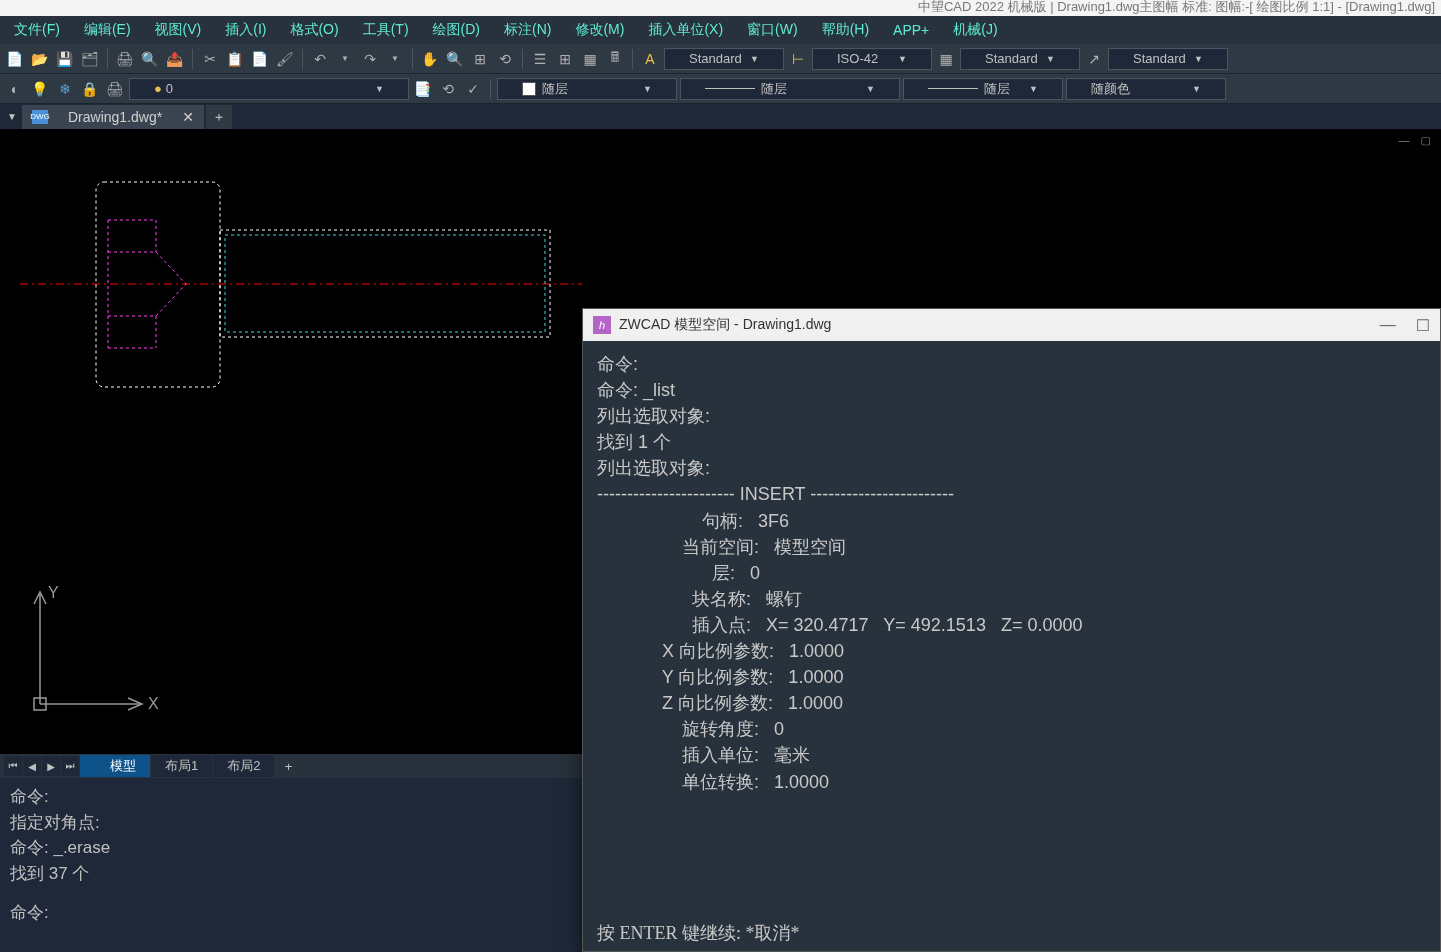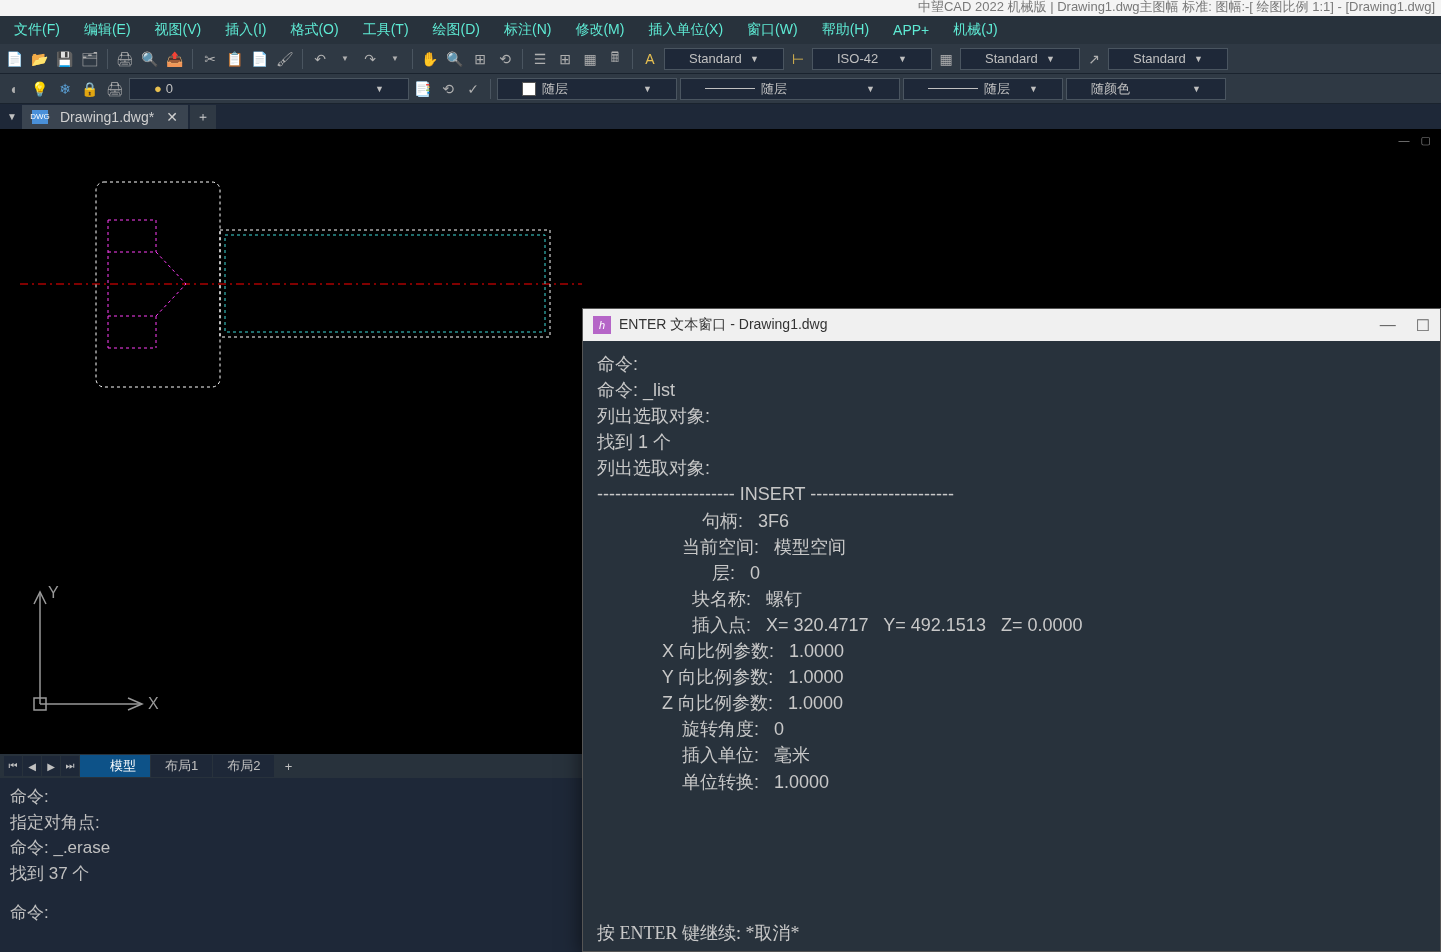--- a/index.html
+++ b/index.html
@@ -18,21 +18,21 @@
 .tool-sep { width: 1px; height: 20px; background: #4a5560; margin: 0 3px; }
 .tool-dropdown { background: #1e2838; border: 1px solid #4a5560; height: 22px; display: flex; align-items: center; padding: 0 24px; color: #c0c0c0; font-size: 13px; min-width: 120px; position: relative; cursor: pointer; }
 .tool-dropdown .dd-arrow { margin-left: auto; font-size: 9px; }
 .tool-dropdown.wide { min-width: 180px; }
 .tool-dropdown.layer { min-width: 280px; }
 .color-swatch { width: 14px; height: 14px; border: 1px solid #555; margin-right: 6px; }
 
 
 .filetabs { background: #1e2838; height: 26px; display: flex; align-items: center; padding: 0 4px; gap: 2px; border-bottom: 1px solid #000; }
 .filetabs .ft-arrow { width: 16px; height: 20px; display: flex; align-items: center; justify-content: center; cursor: pointer; font-size: 10px; }
-.file-tab { background: #3a4450; height: 24px; display: flex; align-items: center; padding: 0 10px; gap: 12px; font-family: monospace; font-size: 14px; color: #d0d0d0; }
+.file-tab { background: #3a4450; height: 24px; display: flex; align-items: center; padding: 0 10px; gap: 20px; font-family: monospace; font-size: 14px; color: #d0d0d0; }
 .file-tab .dwg-icon { width: 16px; height: 14px; background: #4a90d9; font-size: 8px; color: #fff; display: flex; align-items: center; justify-content: center; }
 .file-tab .close-x { cursor: pointer; font-size: 14px; }
 .add-tab { width: 26px; height: 24px; background: #2f3944; display: flex; align-items: center; justify-content: center; cursor: pointer; color: #d0d0d0; }
 
 
 .drawing-area { background: #000; position: relative; width: 582px; height: 624px; }
 .da-container { display: flex; }
 .da-right { flex: 1; background: #000; height: 624px; position: relative; }
 .win-controls { position: absolute; top: 4px; right: 6px; color: #888; font-size: 11px; letter-spacing: 4px; }
 
@@ -239,21 +239,21 @@
   <div>指定对角点:</div>
   <div>命令: _.erase</div>
   <div>找到 37 个</div>
   <div style="height:14px;"></div>
   <div>命令:</div>
 </div>
 
 <div class="text-window">
   <div class="tw-titlebar">
     <span class="tw-icon">h</span>
-    <span>ENTER 文本窗口 - Drawing1.dwg</span>
+    <span>ZWCAD 模型空间 - Drawing1.dwg</span>
     <div class="tw-controls">
       <span>—</span>
       <span>☐</span>
     </div>
   </div>
   <div class="tw-body"><div>命令:</div><div>命令: _list</div><div></div><div>列出选取对象:</div><div>找到 1 个</div><div></div><div>列出选取对象:</div><div>----------------------- INSERT ------------------------</div><div>                     句柄:   3F6</div><div>                 当前空间:   模型空间</div><div>                       层:   0</div><div>                   块名称:   螺钉</div><div>                   插入点:   X= 320.4717   Y= 492.1513   Z= 0.0000</div><div>             X 向比例参数:   1.0000</div><div>             Y 向比例参数:   1.0000</div><div>             Z 向比例参数:   1.0000</div><div>                 旋转角度:   0</div><div>                 插入单位:   毫米</div><div>                 单位转换:   1.0000</div></div>
   <div class="tw-footer">按 ENTER 键继续: *取消*</div>
 </div>
 
 </body></html>

